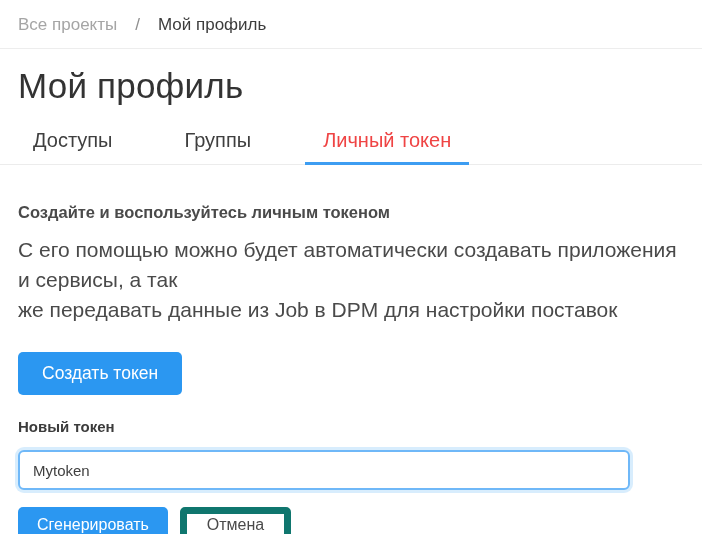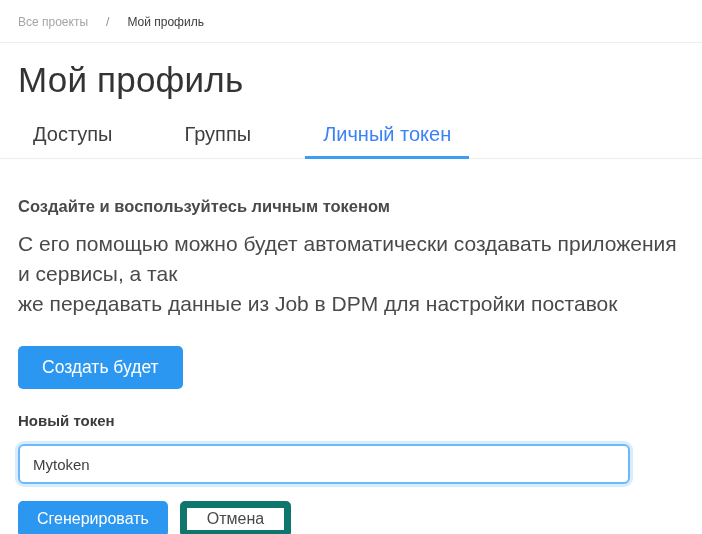--- a/index.html
+++ b/index.html
@@ -7,21 +7,21 @@
     width: 702px; height: 534px;
     background: #ffffff;
     font-family: "Liberation Sans", sans-serif;
     color: #3f3f3f;
     overflow: hidden;
   }
   
   .breadcrumb-bar {
     padding: 15px 18px 13px 18px;
     border-bottom: 1px solid #ededed;
-    font-size: 12px;
+    font-size: 17px;
     display: flex;
     align-items: center;
   }
   .crumb-root { color: #a5a5a5; cursor: pointer; }
   .crumb-sep { color: #8f8f8f; margin: 0 18px; }
   .crumb-current { color: #3c3c3c; }
 
   
   .page-title {
     margin: 17px 18px 0 18px;
@@ -40,21 +40,21 @@
   }
   .tab {
     font-size: 20px;
     color: #3f3f3f;
     padding: 0 18px 12px 18px;
     margin-right: 36px;
     cursor: pointer;
     position: relative;
     white-space: nowrap;
   }
-  .tab.active { color: #3b82f6; }
+  .tab.active { color: #ef4444; }
   .tab.active::after {
     content: "";
     position: absolute;
     left: 0; right: 0; bottom: -1px;
     height: 3px;
     background: #3d9df2;
   }
 
   
   .content { padding: 0 18px; }
@@ -162,21 +162,21 @@
 <div class="content">
   <div class="section-heading">Создайте и воспользуйтесь личным токеном</div>
 
   <div class="section-desc">
     <span>С его помощью можно будет автоматически создавать приложения и сервисы, а так</span>
     <span>же передавать данные из Job в DPM для настройки поставок</span>
   </div>
 
 
   <div>
-    <button class="btn btn-primary btn-create">Создать будет</button>
+    <button class="btn btn-primary btn-create">Создать токен</button>
   </div>
 
   <div class="field-label">Новый токен</div>
 
   <input class="token-input" type="text" value="Mytoken" style="">
 
   <div class="form-actions">
     <button class="btn btn-primary btn-generate">Сгенерировать</button>
     <button class="btn btn-cancel">Отмена</button>
   </div>

